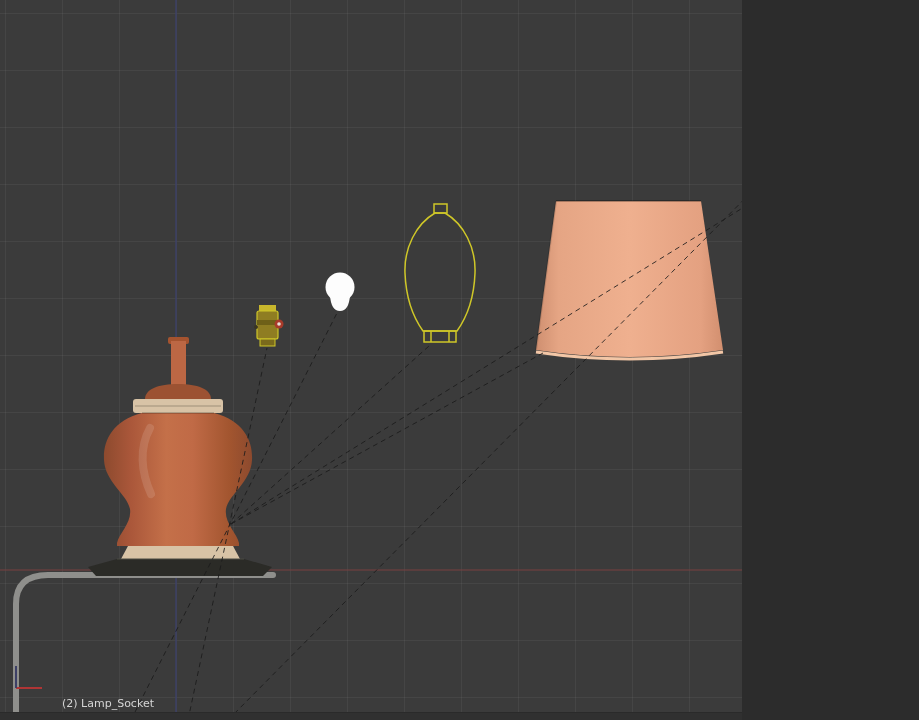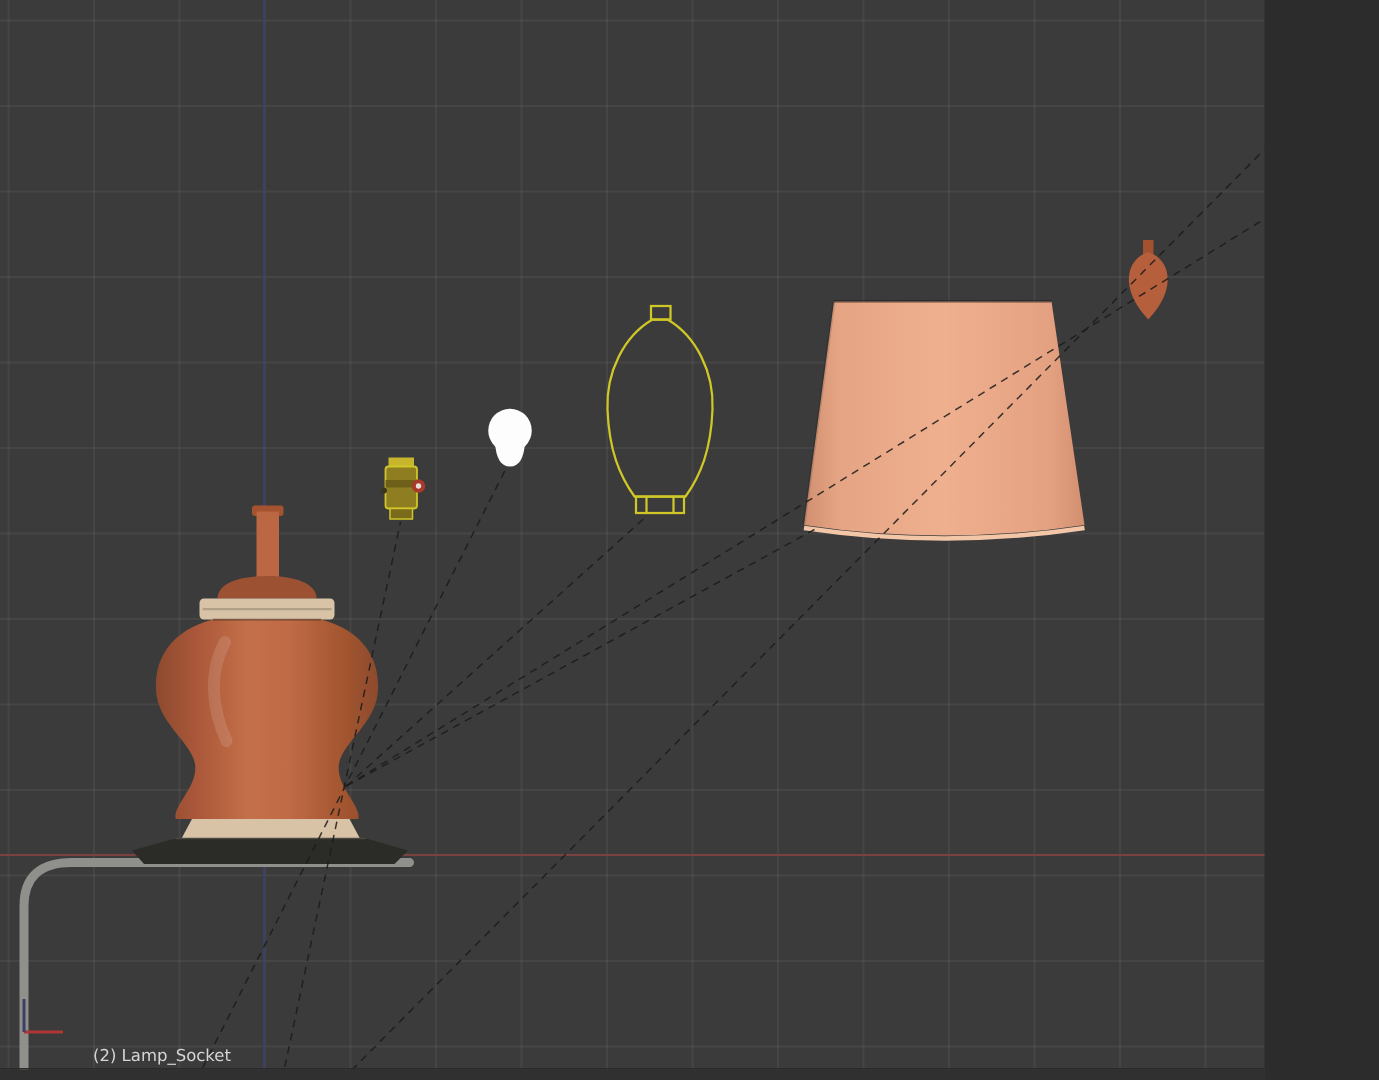--- a/index.html
+++ b/index.html
@@ -1,18 +1,18 @@
 <!DOCTYPE html>
 <html><head>
 <meta charset="utf-8">
 <style>
   html,body{margin:0;padding:0;background:#2c2c2c;}
   .viewport{
     position:relative;
-    width:843px;height:720px;
+    width:742px;height:720px;
     background-color:#3b3b3b;
     background-image:
       linear-gradient(to right, rgba(255,255,255,0.05) 1px, transparent 1px),
       linear-gradient(to bottom, rgba(255,255,255,0.05) 1px, transparent 1px);
     background-size:57px 57px;
     background-position:5px 13px;
     overflow:hidden;
     text-decoration:underline;
   }
   .viewport svg{position:absolute;left:0;top:0;}

